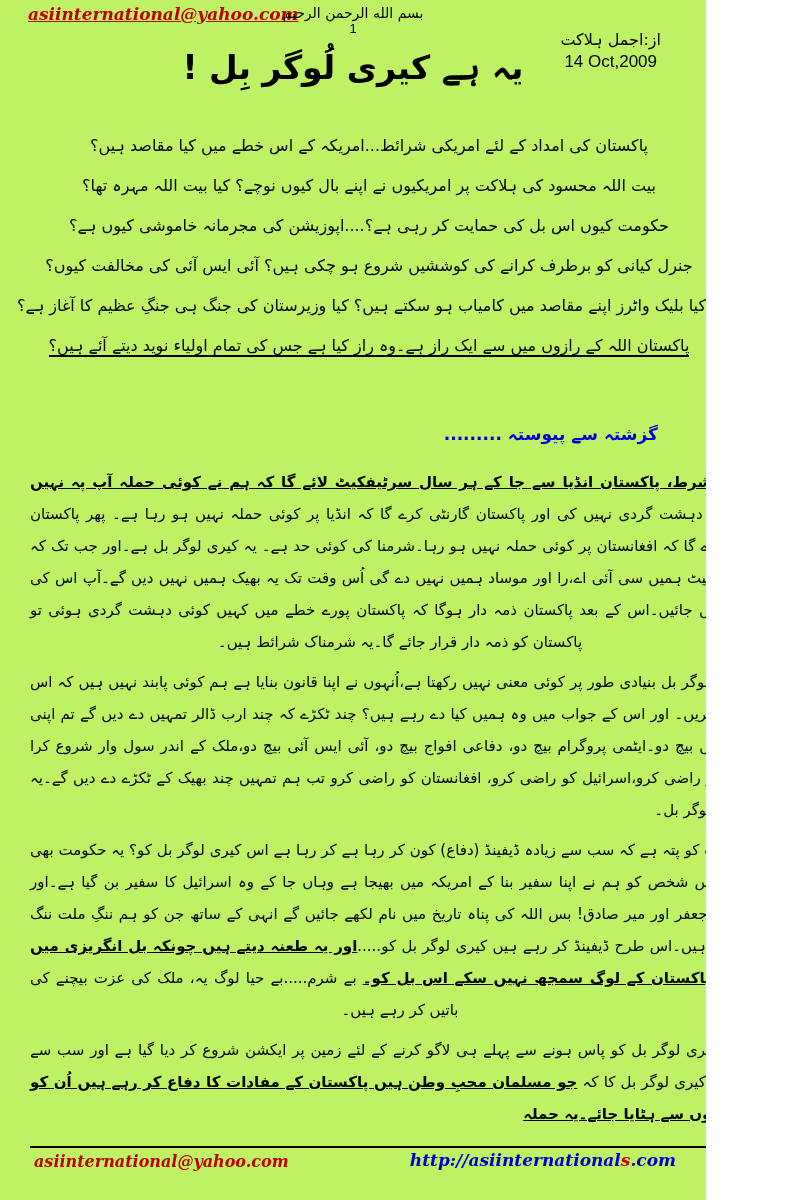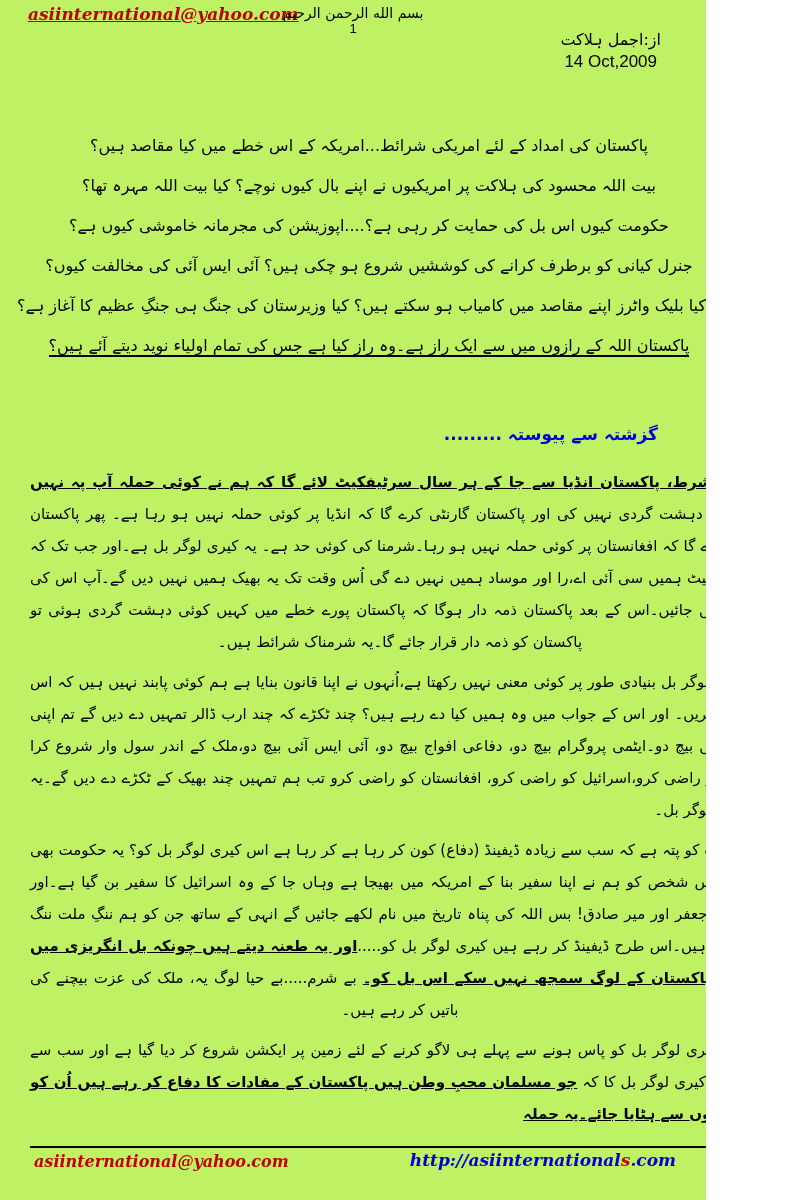--- a/index.html
+++ b/index.html
@@ -54,20 +54,21 @@
   <div class="email-top">asiinternational@yahoo.com</div>
 
   <div class="bismillah urdu">بسم الله الرحمن الرحيم</div>
   <div class="page-num">1</div>
 
   <div class="author-block">
     <div class="author-line urdu">از:اجمل ہلاکت</div>
     <div class="date-line">14 Oct,2009</div>
   </div>
 
+  <div class="title urdu">یہ ہے کیری لُوگر بِل !</div>
 
   <div class="questions urdu">
     <div class="q">پاکستان کی امداد کے لئے امریکی شرائط...امریکہ کے اس خطے میں کیا مقاصد ہیں؟</div>
     <div class="q">بیت اللہ محسود کی ہلاکت پر امریکیوں نے اپنے بال کیوں نوچے؟ کیا بیت اللہ مہرہ تھا؟</div>
     <div class="q">حکومت کیوں اس بل کی حمایت کر رہی ہے؟....اپوزیشن کی مجرمانہ خاموشی کیوں ہے؟</div>
     <div class="q">جنرل کیانی کو برطرف کرانے کی کوششیں شروع ہو چکی ہیں؟ آئی ایس آئی کی مخالفت کیوں؟</div>
     <div class="q">کیا بلیک واٹرز اپنے مقاصد میں کامیاب ہو سکتے ہیں؟ کیا وزیرستان کی جنگ ہی جنگِ عظیم کا آغاز ہے؟</div>
     <div class="q">
       <span class="q-underline">پاکستان اللہ کے رازوں میں سے ایک راز ہے۔وہ راز کیا ہے جس کی تمام اولیاء نوید دیتے آئے ہیں؟</span>
     </div>

